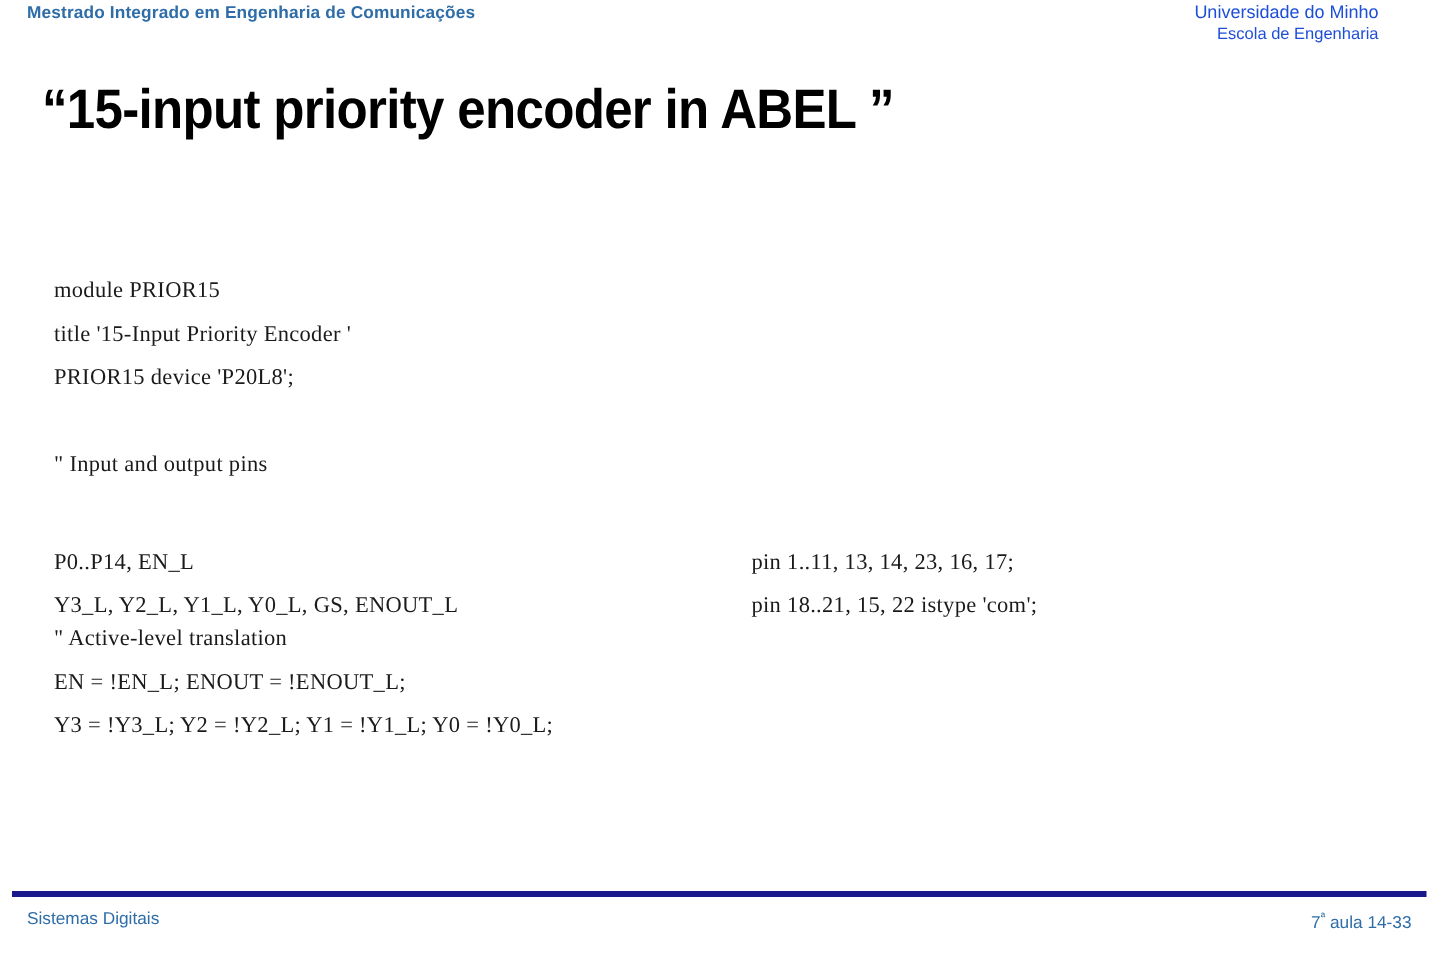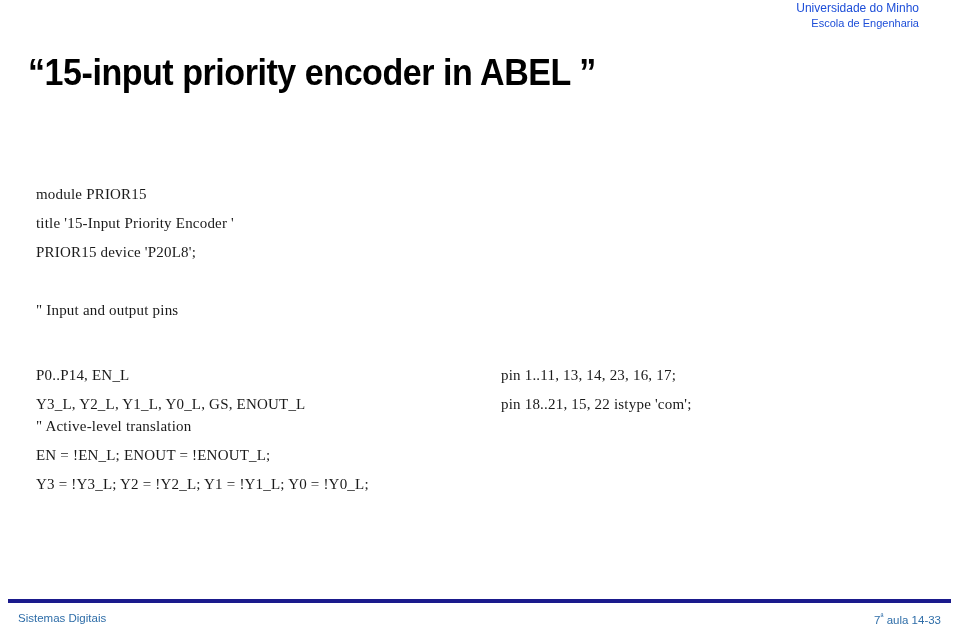--- a/index.html
+++ b/index.html
@@ -98,21 +98,21 @@
     white-space: pre;
     margin-top: 36px;
   }
 
   
   .slide-footer {
     position: absolute;
     left: 0;
     bottom: 0;
     width: 959px;
-    height: 36px;
+    height: 41px;
     border-radius: 17px;
   }
   .footer-rule {
     position: absolute;
     top: 0;
     left: 8px;
     width: 943px;
     height: 4px;
     background: #1A1A8C;
   }
@@ -134,20 +134,21 @@
   }
   .footer-right sup {
     font-size: 8px;
     vertical-align: super;
   }
 </style>
 </head>
 <body>
 
 <div class="slide-header">
+  <div class="header-course">Mestrado Integrado em Engenharia de Comunicações</div>
   <div class="header-university">
     <div class="uni-line1">Universidade do Minho</div>
     <div class="uni-line2">Escola de Engenharia</div>
   </div>
 </div>
 
 <div class="slide-title">“15-input priority encoder in ABEL ”</div>
 
 <div class="code-figure">
   <div class="code-block" id="code-block"><div class="code-line">module PRIOR15</div><div class="code-line">title '15-Input Priority Encoder '</div><div class="code-line">PRIOR15 device 'P20L8';</div><div class="code-line blank">&nbsp;</div><div class="code-line">" Input and output pins</div><div class="code-line"><span class="col-left">P0..P14, EN_L</span><span class="col-right">pin 1..11, 13, 14, 23, 16, 17;</span></div><div class="code-line"><span class="col-left">Y3_L, Y2_L, Y1_L, Y0_L, GS, ENOUT_L</span><span class="col-right">pin 18..21, 15, 22 istype 'com';</span></div><div class="code-line blank">&nbsp;</div><div class="code-line">" Active-level translation</div><div class="code-line">EN = !EN_L; ENOUT = !ENOUT_L;</div><div class="code-line">Y3 = !Y3_L; Y2 = !Y2_L; Y1 = !Y1_L; Y0 = !Y0_L;</div></div>

